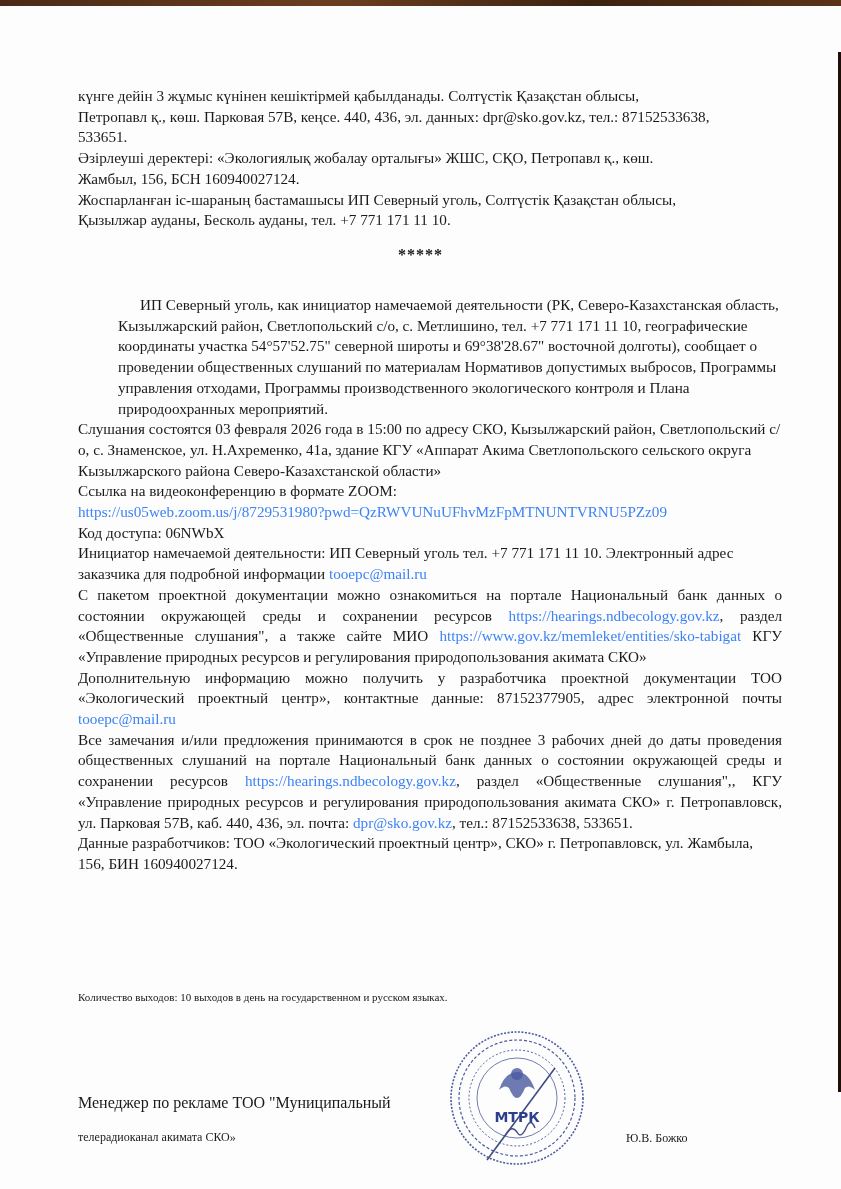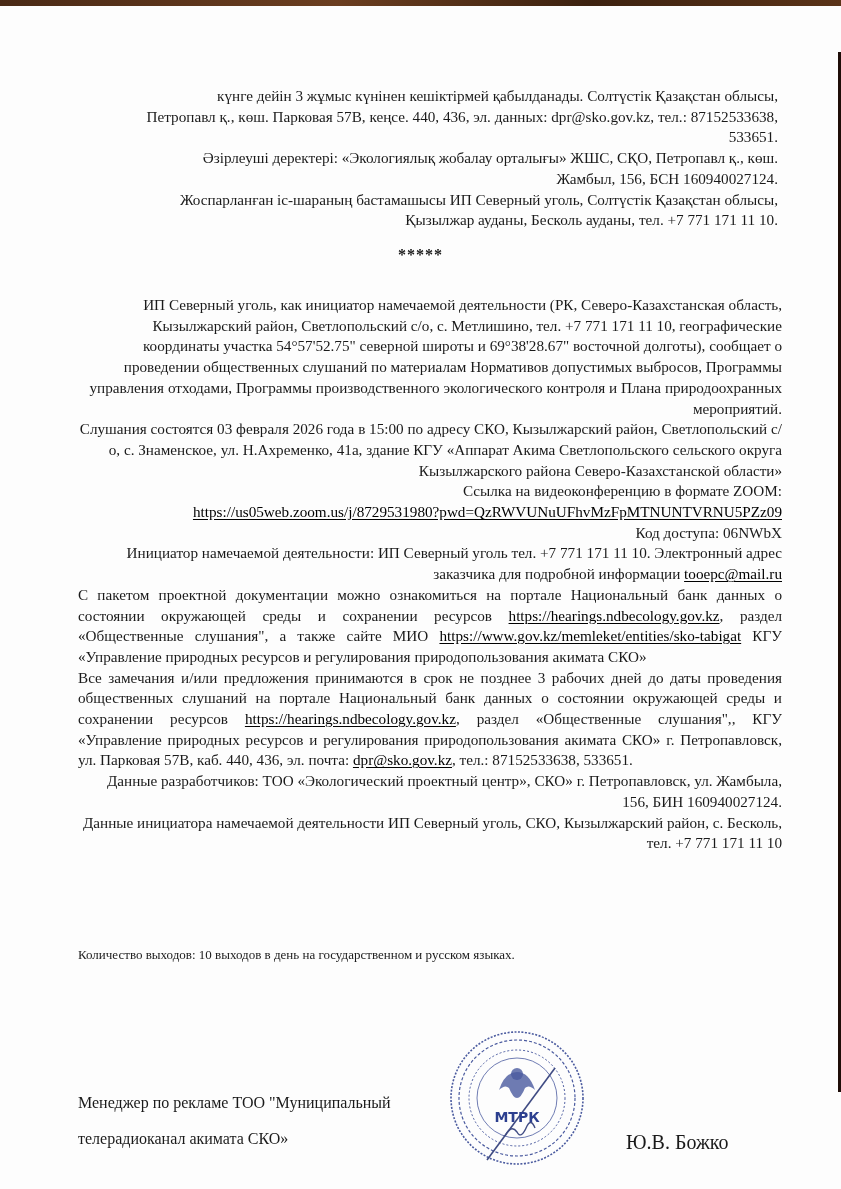--- a/index.html
+++ b/index.html
@@ -26,58 +26,56 @@
   .page {
     position: absolute;
     left: 78px;
     top: 86px;
     width: 700px;
   }
   .line-block {
     font-size: 15.2px;
     line-height: 20.7px;
     margin: 0;
-    text-align: right;
   }
   .just {
     text-align: justify;
   }
   .stars {
     position: absolute;
     left: 0; width: 841px; top: 246px;
     text-align: center;
     font-size: 16px;
     font-weight: bold;
     letter-spacing: 1px;
   }
   .section2 {
     position: absolute;
     left: 78px;
     top: 295px;
     width: 704px;
   }
-  .indent { text-indent: 22px; }
+  .indent { text-indent: 22px; margin-left: 40px; }
   a.u, .u {
-    color: #000000;
-    text-decoration: underline;
+    color: #3b82f6;
     text-underline-offset: 2px;
   }
   .count-line {
     position: absolute;
-    left: 78px; top: 947px;
-    font-size: 13px;
+    left: 78px; top: 991px;
+    font-size: 11px;
   }
   .sign1 {
     position: absolute; left: 78px; top: 1094px; font-size: 16px;
   }
   .sign2 {
-    position: absolute; left: 78px; top: 1130px; font-size: 16px;
+    position: absolute; left: 78px; top: 1130px; font-size: 12px;
   }
   .signer {
-    position: absolute; left: 626px; top: 1131px; font-size: 20px;
+    position: absolute; left: 626px; top: 1131px; font-size: 12px;
   }
   .stamp {
     position: absolute; left: 447px; top: 1028px; width: 140px; height: 140px;
   }
 </style>
 </head>
 <body>
 
 <div class="top-strip"></div>
 <div class="right-edge"></div>
@@ -100,24 +98,26 @@
   <p class="line-block">Ссылка на видеоконференцию в формате ZOOM:</p>
   <p class="line-block"><a class="u">https://us05web.zoom.us/j/8729531980?pwd=QzRWVUNuUFhvMzFpMTNUNTVRNU5PZz09</a></p>
   <p class="line-block">Код доступа: 06NWbX</p>
   <p class="line-block">
     <span>Инициатор намечаемой деятельности: ИП Северный уголь тел. +7 771 171 11 10. Электронный адрес заказчика для подробной информации </span><a class="u">tooepc@mail.ru</a>
   </p>
   <p class="line-block just">
     <span>С пакетом проектной документации можно ознакомиться на портале Национальный банк данных о состоянии окружающей среды и сохранении ресурсов </span><a class="u">https://hearings.ndbecology.gov.kz</a><span>, раздел «Общественные слушания", а также сайте МИО </span><a class="u">https://www.gov.kz/memleket/entities/sko-tabigat</a><span> КГУ «Управление природных ресурсов и регулирования природопользования акимата СКО»</span>
   </p>
   <p class="line-block just">
+    <span>Дополнительную информацию можно получить у разработчика проектной документации ТОО «Экологический проектный центр», контактные данные: 87152377905, адрес электронной почты </span><a class="u">tooepc@mail.ru</a>
+  </p>
+  <p class="line-block just">
     <span>Все замечания и/или предложения принимаются в срок не позднее 3 рабочих дней до даты проведения общественных слушаний на портале Национальный банк данных о состоянии окружающей среды и сохранении ресурсов </span><a class="u">https://hearings.ndbecology.gov.kz</a><span>, раздел «Общественные слушания",, КГУ «Управление природных ресурсов и регулирования природопользования акимата СКО» г. Петропавловск, ул. Парковая 57В, каб. 440, 436, эл. почта: </span><a class="u">dpr@sko.gov.kz</a><span>, тел.: 87152533638, 533651.</span>
   </p>
   <p class="line-block">Данные разработчиков: ТОО «Экологический проектный центр», СКО» г. Петропавловск, ул. Жамбыла, 156, БИН 160940027124.</p>
-  <p class="line-block">Данные инициатора намечаемой деятельности ИП Северный уголь, СКО, Кызылжарский район, с. Бесколь, тел. +7 771 171 11 10</p>
 </div>
 
 <div class="count-line">Количество выходов: 10 выходов в день на государственном и русском языках.</div>
 
 <div class="sign1">Менеджер по рекламе ТОО "Муниципальный</div>
 <div class="sign2">телерадиоканал акимата СКО»</div>
 <div class="signer">Ю.В. Божко</div>
 
 <svg class="stamp" viewBox="0 0 140 140">
   <g fill="none" stroke="#2c3f8f" opacity="0.85">

